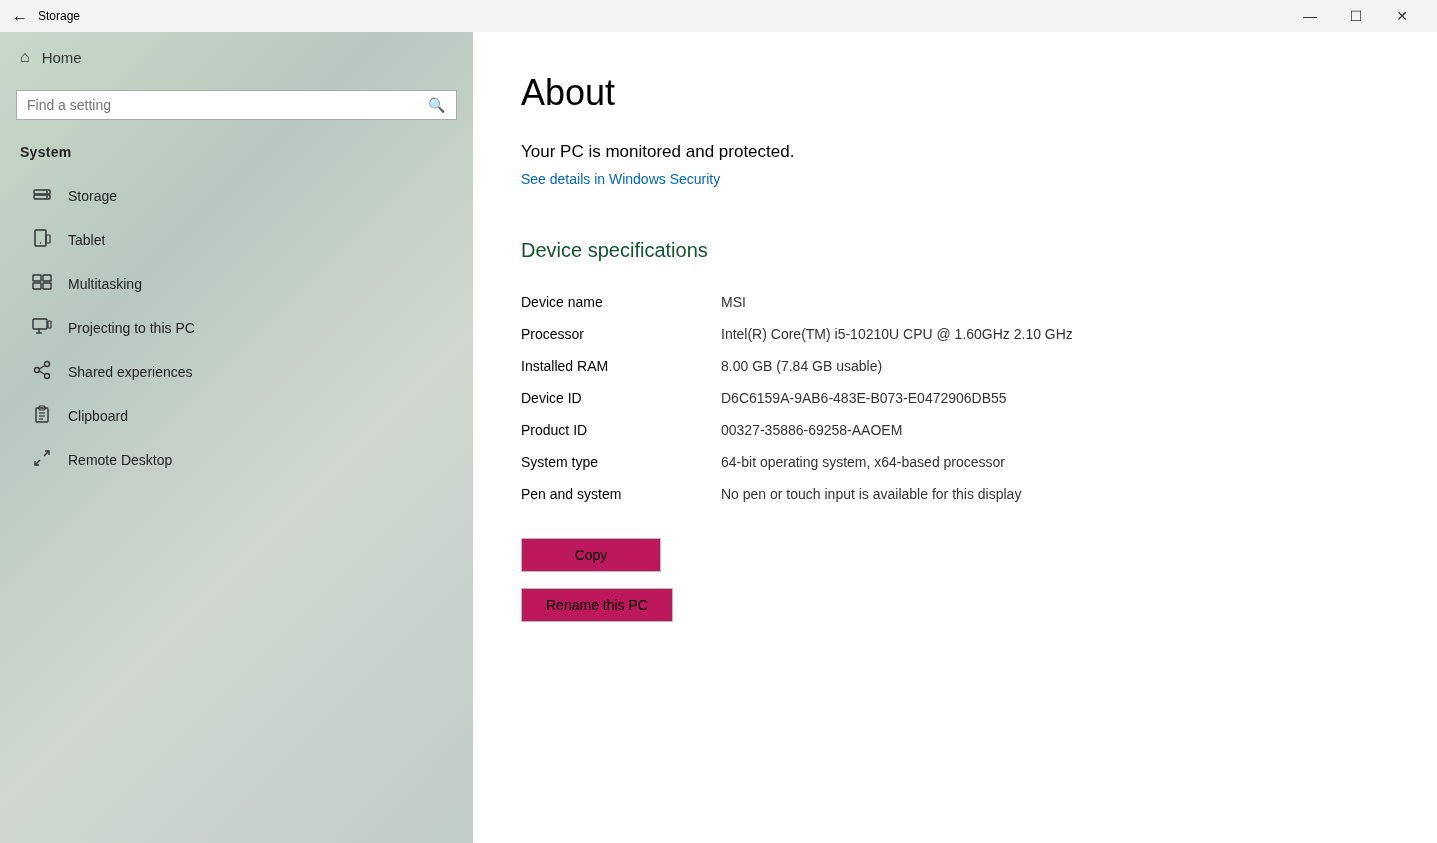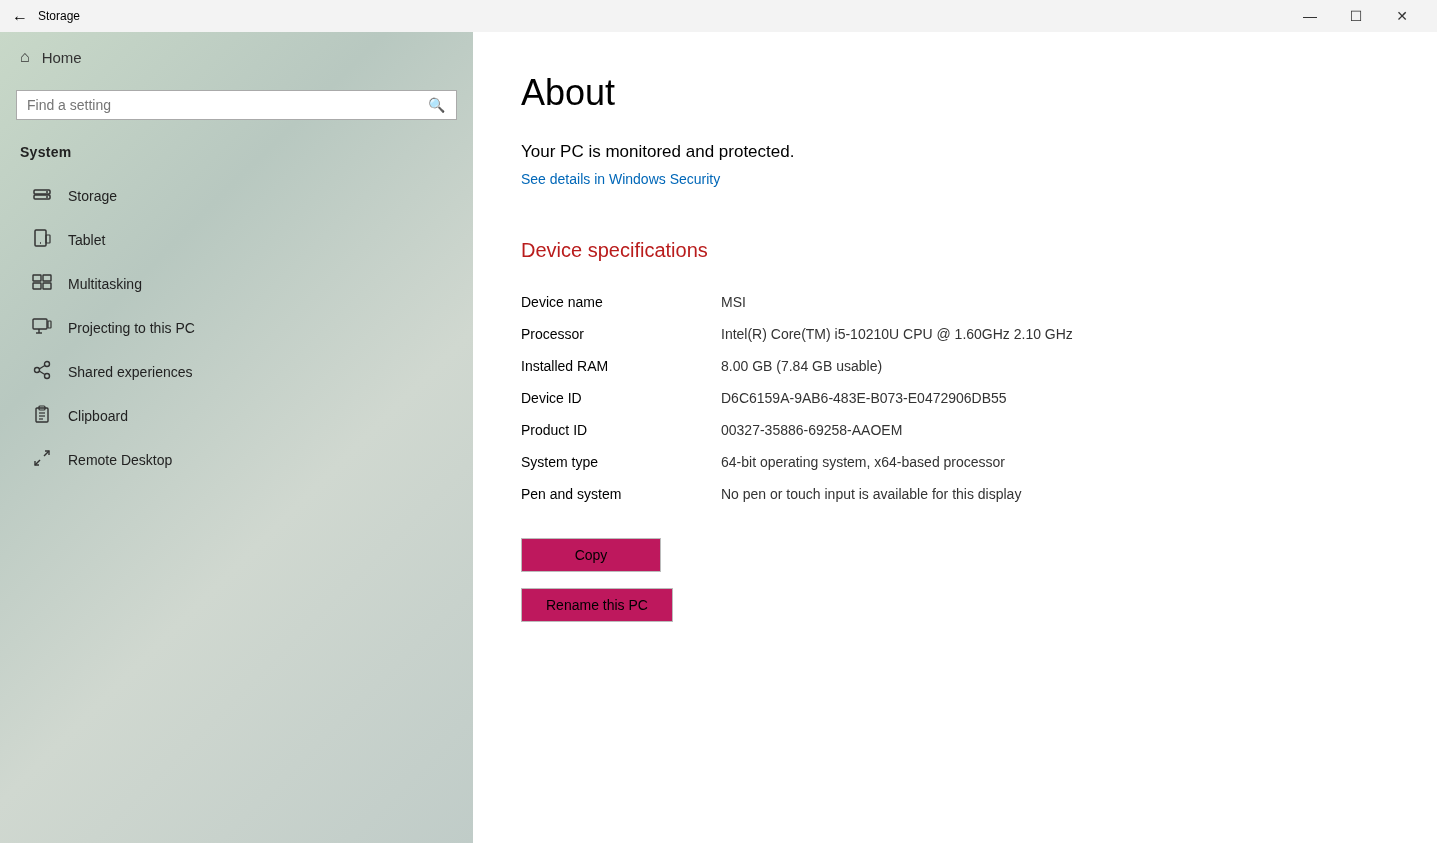--- a/index.html
+++ b/index.html
@@ -159,21 +159,21 @@
       color: #0067b8;
       font-size: 14px;
       cursor: pointer;
       margin-bottom: 36px;
       display: inline-block;
     }
 
     .section-heading {
       font-size: 20px;
       font-weight: 400;
-      color: #b91c1c;
+      color: #14532d;
       margin-bottom: 24px;
     }
 
     .spec-table {
       width: 100%;
       border-collapse: collapse;
       margin-bottom: 28px;
     }
     .spec-table tr td {
       padding: 8px 0;

